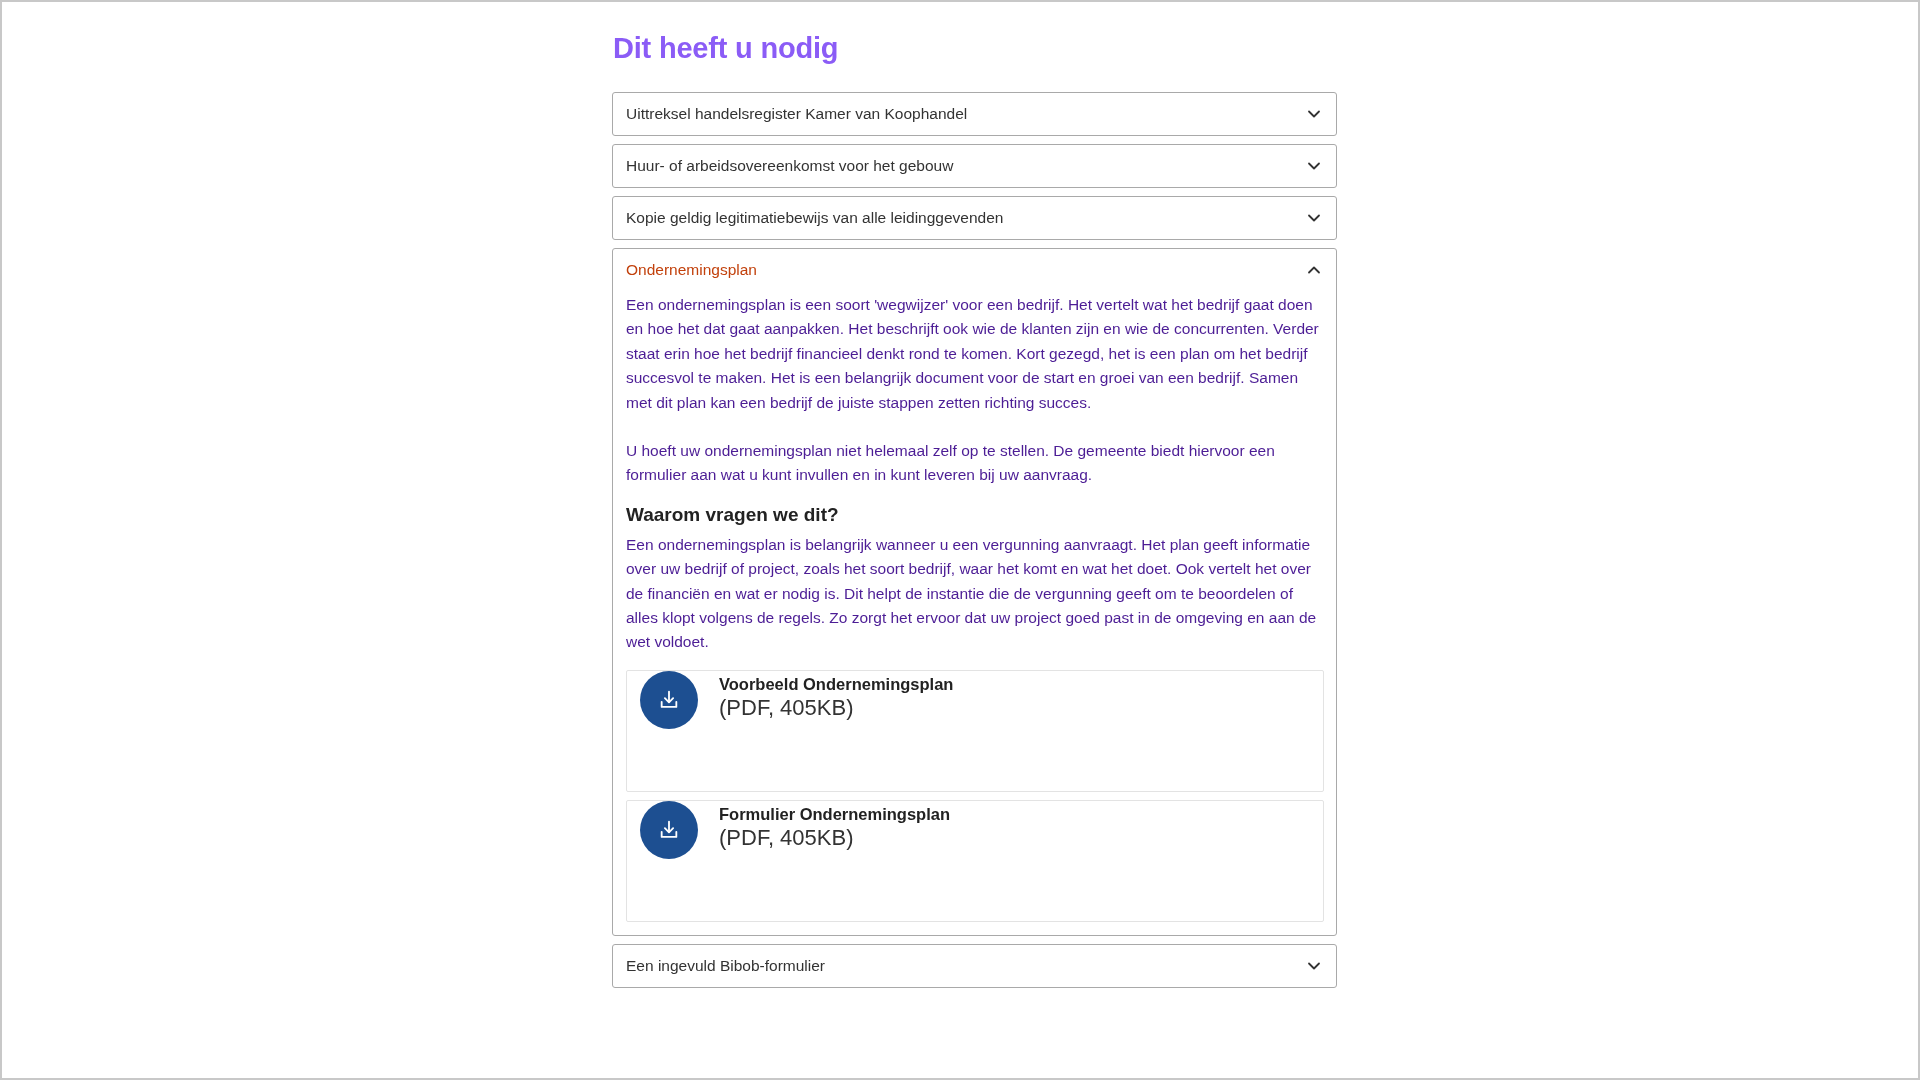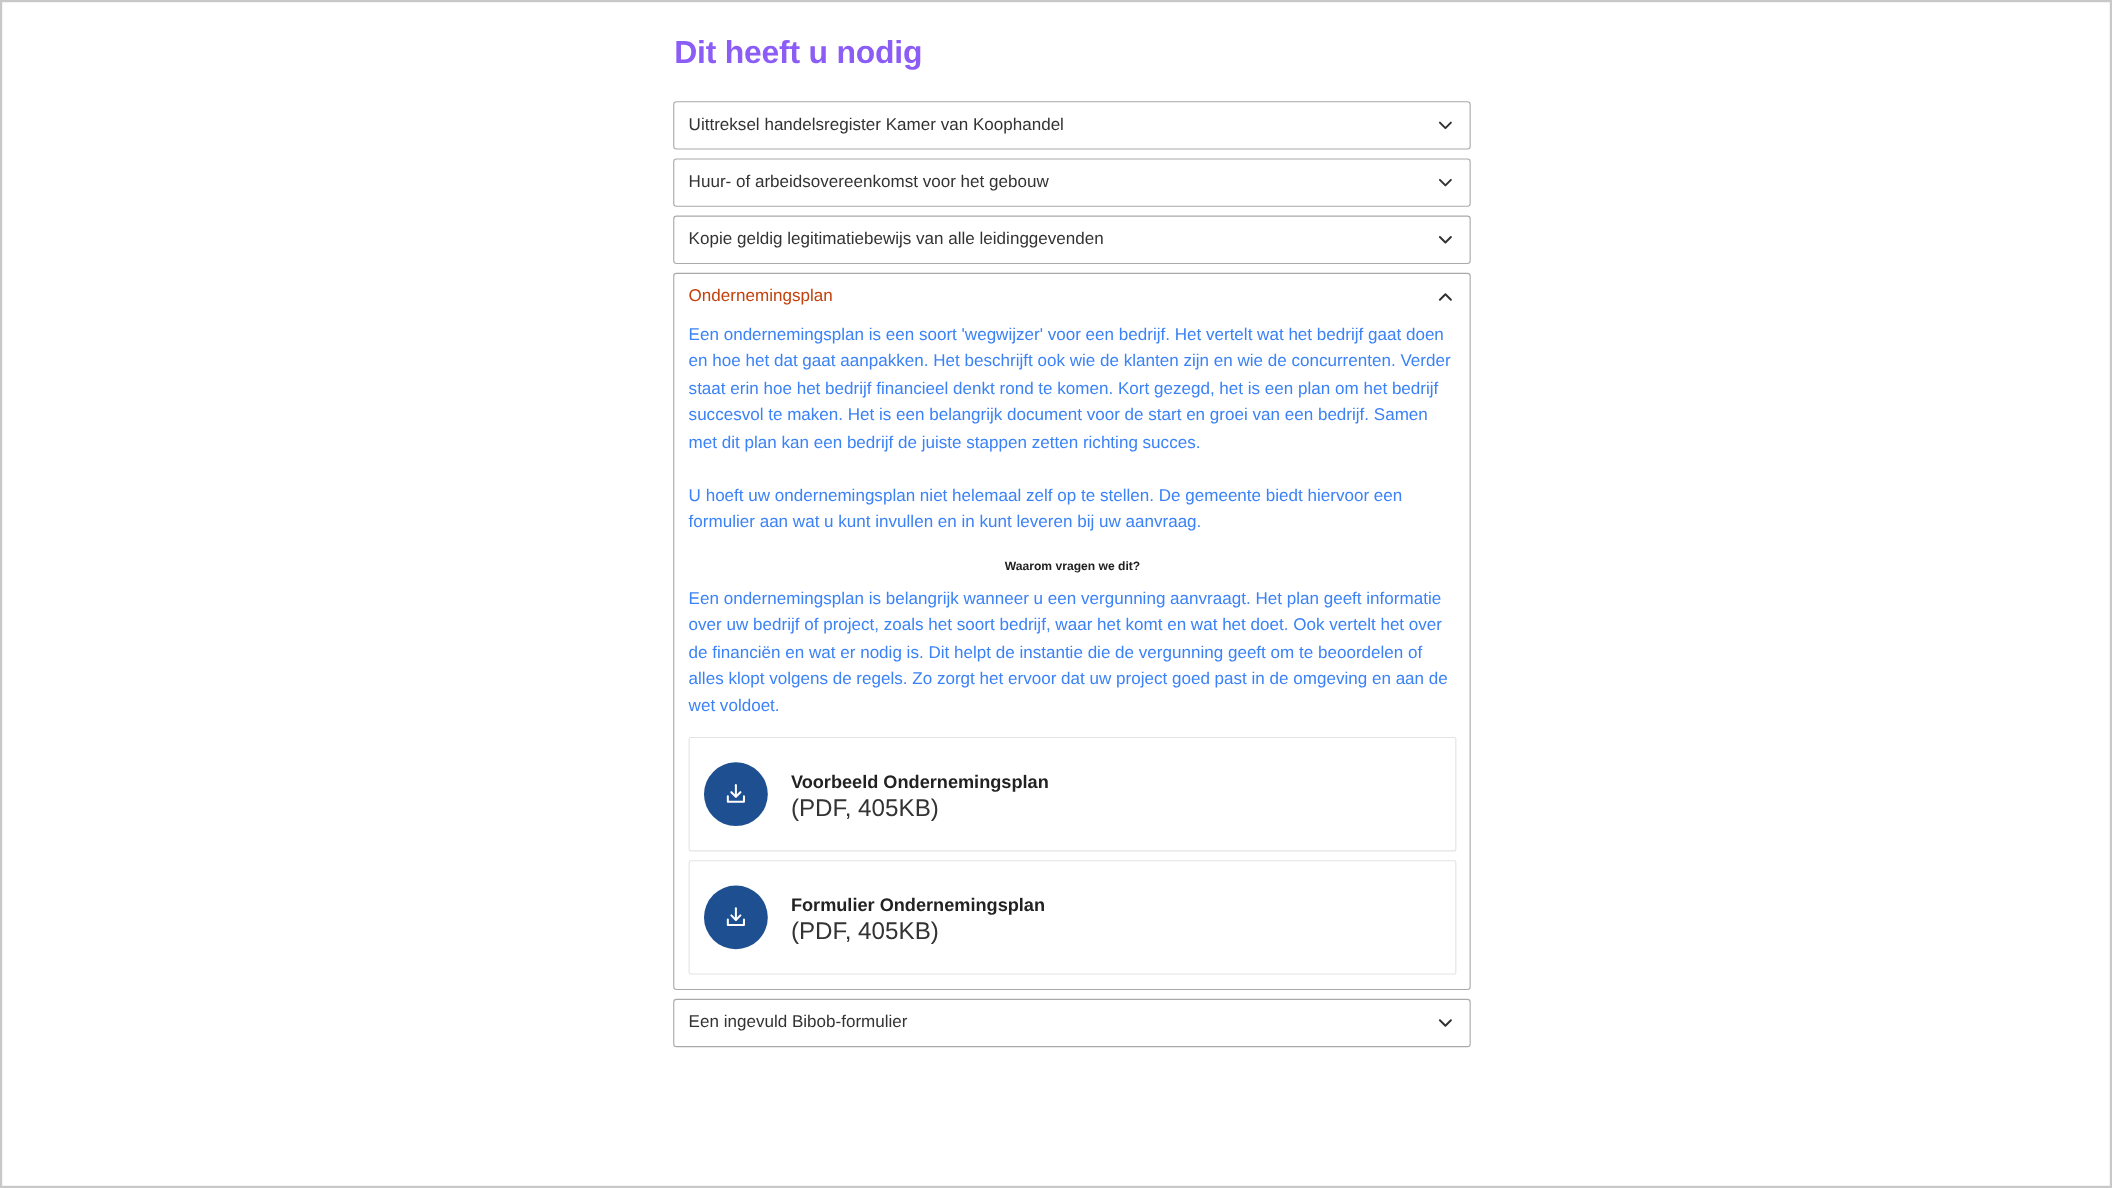--- a/index.html
+++ b/index.html
@@ -61,44 +61,43 @@
       width: 16px; height: 16px;
       display: inline-flex; align-items: center; justify-content: center;
     }
     .chevron svg { width: 14px; height: 14px; }
     .acc-body {
       padding: 2px 12px 13px 13px;
     }
     .acc-body p {
       font-size: 15.5px;
       line-height: 24.4px;
-      color: #3b82f6;
+      color: #4c1d95;
     }
     .acc-body p + p.gap { margin-top: 24px; }
     .acc-body h4 {
-      font-size: 11px;
+      font-size: 19px;
       font-weight: bold;
       color: #222222;
       margin-top: 15px;
       line-height: 24px;
-      text-align: center;
     }
     .acc-body p.after-h { margin-top: 6px; }
     .downloads {
       margin-top: 15px;
       display: flex;
       flex-direction: column;
       gap: 8px;
     }
     .dl-card {
-      height: 104px;
+      height: 122px;
       border: 1.5px solid #e3e3e3;
       border-radius: 2px;
       display: flex;
-      align-items: center;
+      align-items: flex-start;
       padding-left: 13px;
       background: #ffffff;
       cursor: pointer;
     }
     .dl-icon {
       width: 58px; height: 58px;
       border-radius: 50%;
       background: #1d4f91;
       display: flex; align-items: center; justify-content: center;
       flex-shrink: 0;

